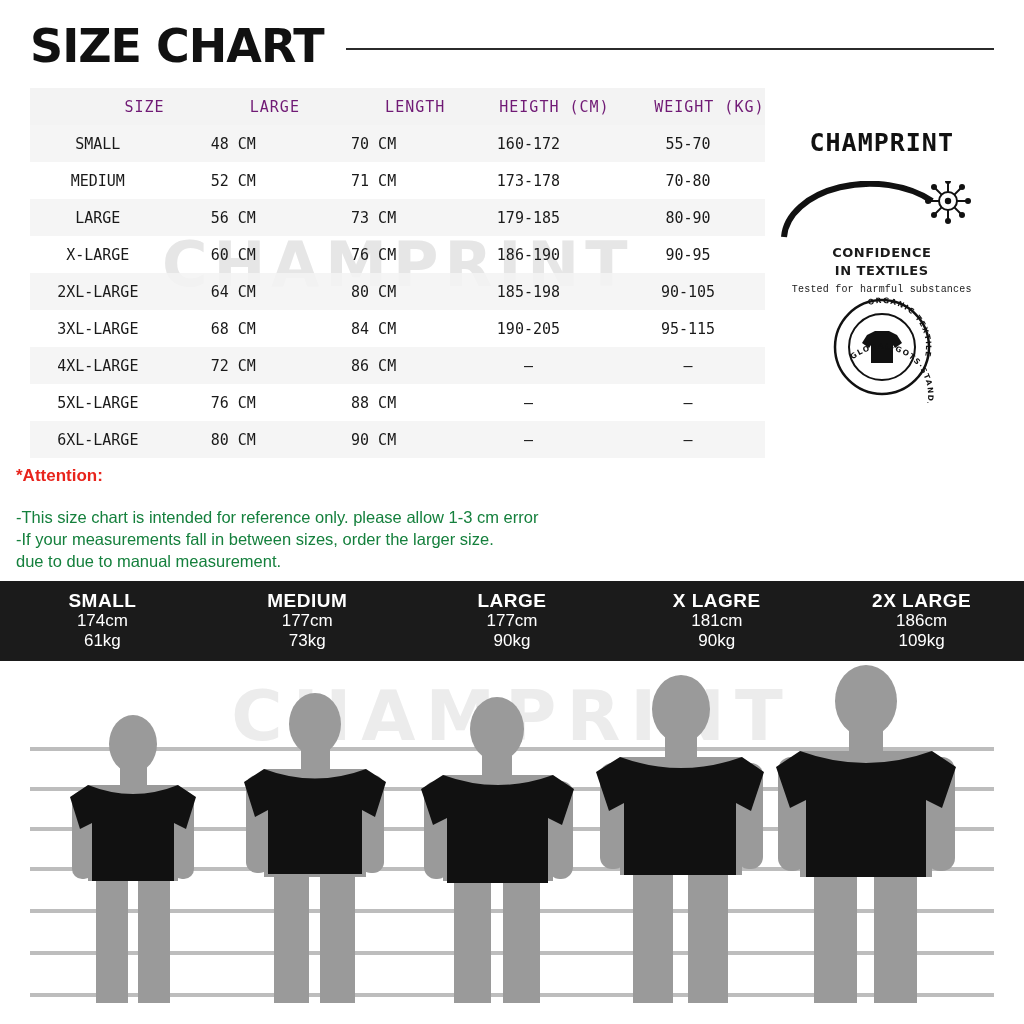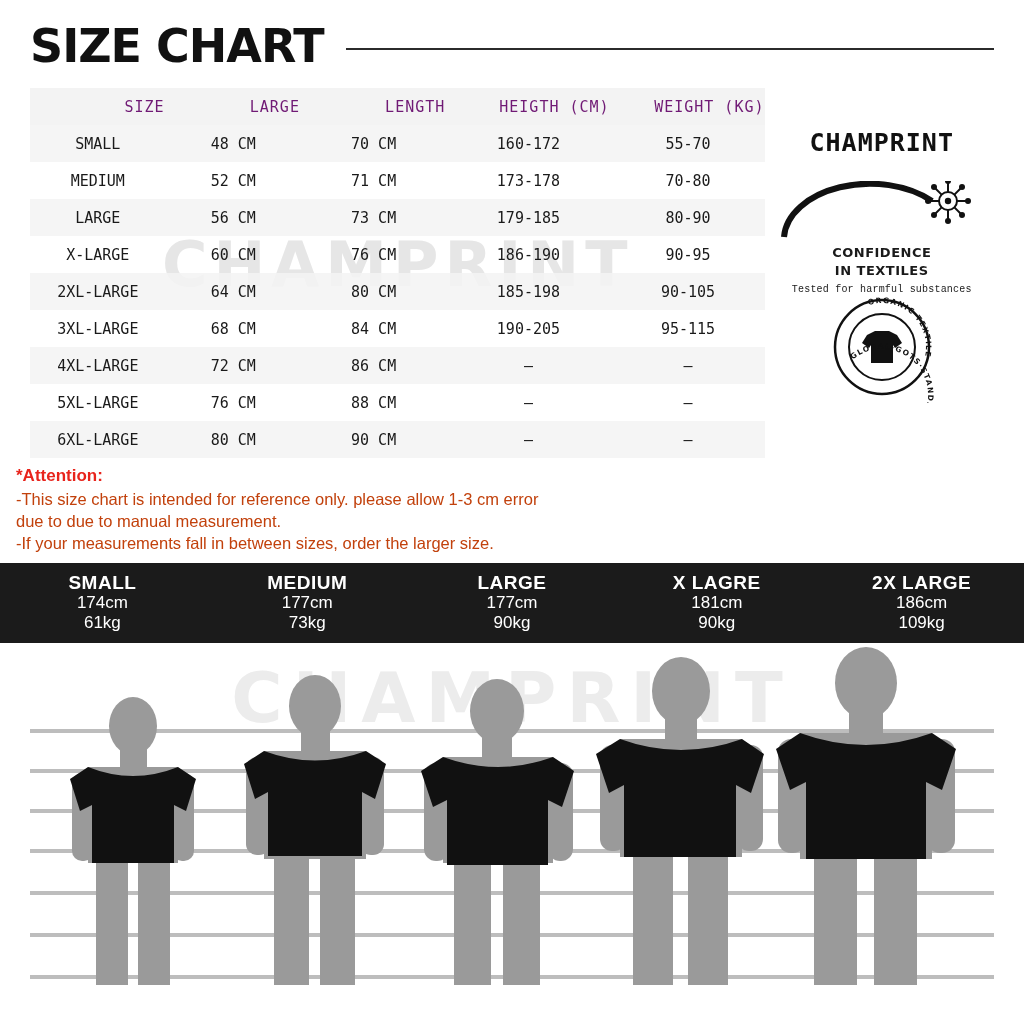--- a/index.html
+++ b/index.html
@@ -130,26 +130,26 @@
 
   
   .attention {
     margin: 8px 0 0 16px;
     font-family: "Liberation Sans", sans-serif;
   }
   .attention-title {
     color: #e8241c;
     font-weight: bold;
     font-size: 17px;
-    margin-bottom: 2px;
+    margin-bottom: 20px;
   }
   .attention-line {
     font-size: 16.5px;
     line-height: 22px;
-    color: #c2410c;
+    color: #15803d;
   }
 
   
   .model-band {
     margin-top: 9px;
     background: #1b1b1b;
     color: #ffffff;
     height: 80px;
     display: flex;
     align-items: center;
@@ -332,22 +332,22 @@
           <textPath href="#gotsCircle" startOffset="14%">GLOBAL·GOTS·STANDARD</textPath>
         </text>
       </svg>
     </div>
   </div>
 </div>
 
 <div class="attention">
   <div class="attention-title">*Attention:</div>
   <div class="attention-line">-This size chart is intended for reference only. please allow 1-3 cm error</div>
+  <div class="attention-line">-If your measurements fall in between sizes, order the larger size.</div>
   <div class="attention-line">due to due to manual measurement.</div>
-  <div class="attention-line">-If your measurements fall in between sizes, order the larger size.</div>
 </div>
 
 <div class="model-band">
   <div class="model-cell">
     <div class="m-size">SMALL</div>
     <div class="m-val">174cm</div>
     <div class="m-val">61kg</div>
   </div>
   <div class="model-cell">
     <div class="m-size">MEDIUM</div>

